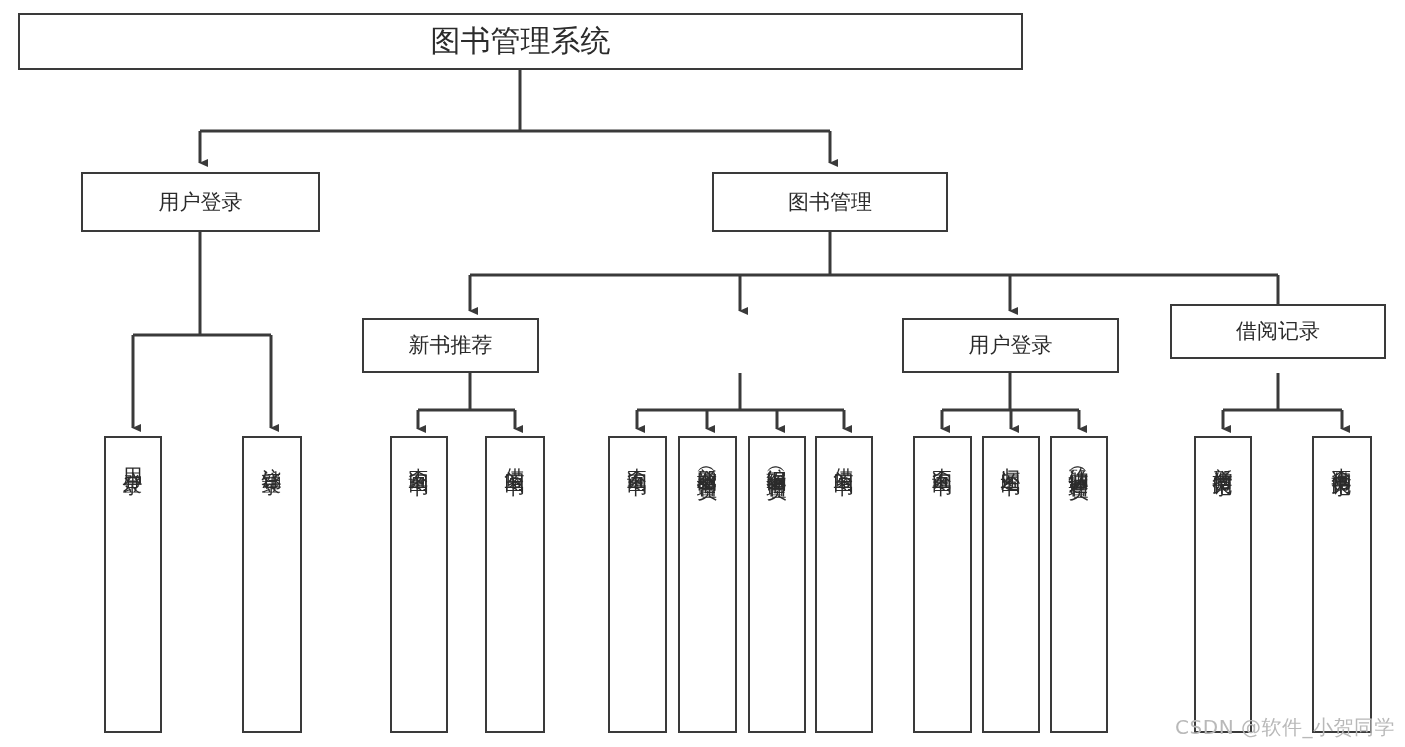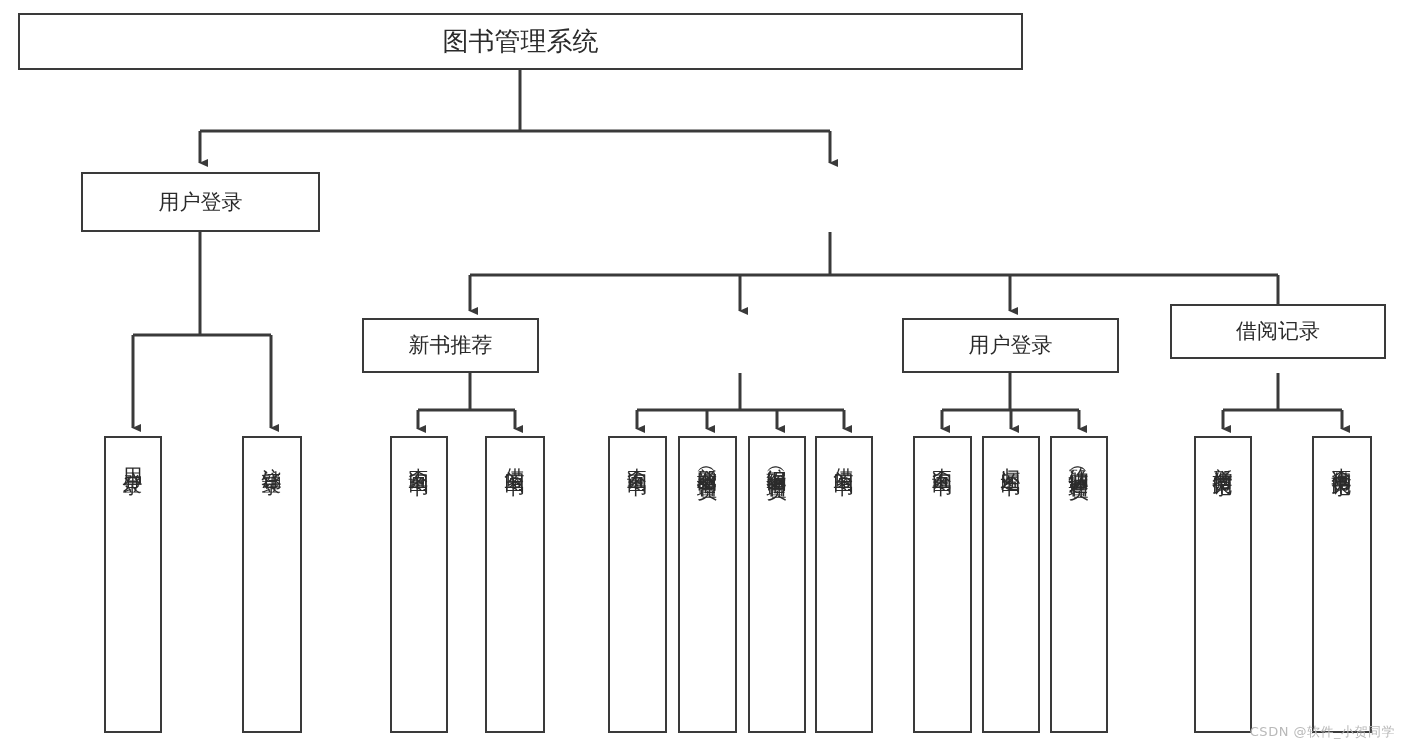--- a/index.html
+++ b/index.html
@@ -37,21 +37,21 @@
   .node .label {
     color: #2b2b2b;
     text-align: center;
     line-height: 1.15;
     white-space: nowrap;
   }
   .node.horiz .label {
     font-size: 21px;
   }
   .node.root .label {
-    font-size: 26px;
+    font-size: 30px;
   }
   .node.vert {
     align-items: flex-start;
     justify-content: center;
     padding-top: 14px;
   }
   .node.vert .label {
     writing-mode: vertical-rl;
     text-orientation: upright;
     font-size: 20px;
@@ -59,21 +59,21 @@
     line-height: 1;
     white-space: nowrap;
   }
   .node.vert.tall .label {
     letter-spacing: 2px;
   }
   #watermark {
     position: absolute;
     right: 10px;
     bottom: 6px;
-    font-size: 13px;
+    font-size: 20px;
     color: #b9b9b9;
     letter-spacing: 0.5px;
     z-index: 6;
     white-space: nowrap;
     font-family: "DejaVu Sans", "Liberation Sans", sans-serif;
   }
 </style>
 </head>
 <body>
 
@@ -129,20 +129,23 @@
     </g>
   </svg>
 
   <div class="node root horiz" style="left:18px; top:13px; width:1005px; height:57px;">
     <span class="label">图书管理系统</span>
   </div>
 
   <div class="node horiz" style="left:81px; top:172px; width:239px; height:60px;">
     <span class="label">用户登录</span>
   </div>
+  <div class="node horiz" style="left:712px; top:172px; width:236px; height:60px;">
+    <span class="label">图书管理</span>
+  </div>
 
   <div class="node horiz" style="left:362px; top:318px; width:177px; height:55px;">
     <span class="label">新书推荐</span>
   </div>
   <div class="node horiz" style="left:902px; top:318px; width:217px; height:55px;">
     <span class="label">用户登录</span>
   </div>
   <div class="node horiz" style="left:1170px; top:304px; width:216px; height:55px;">
     <span class="label">借阅记录</span>
   </div>

